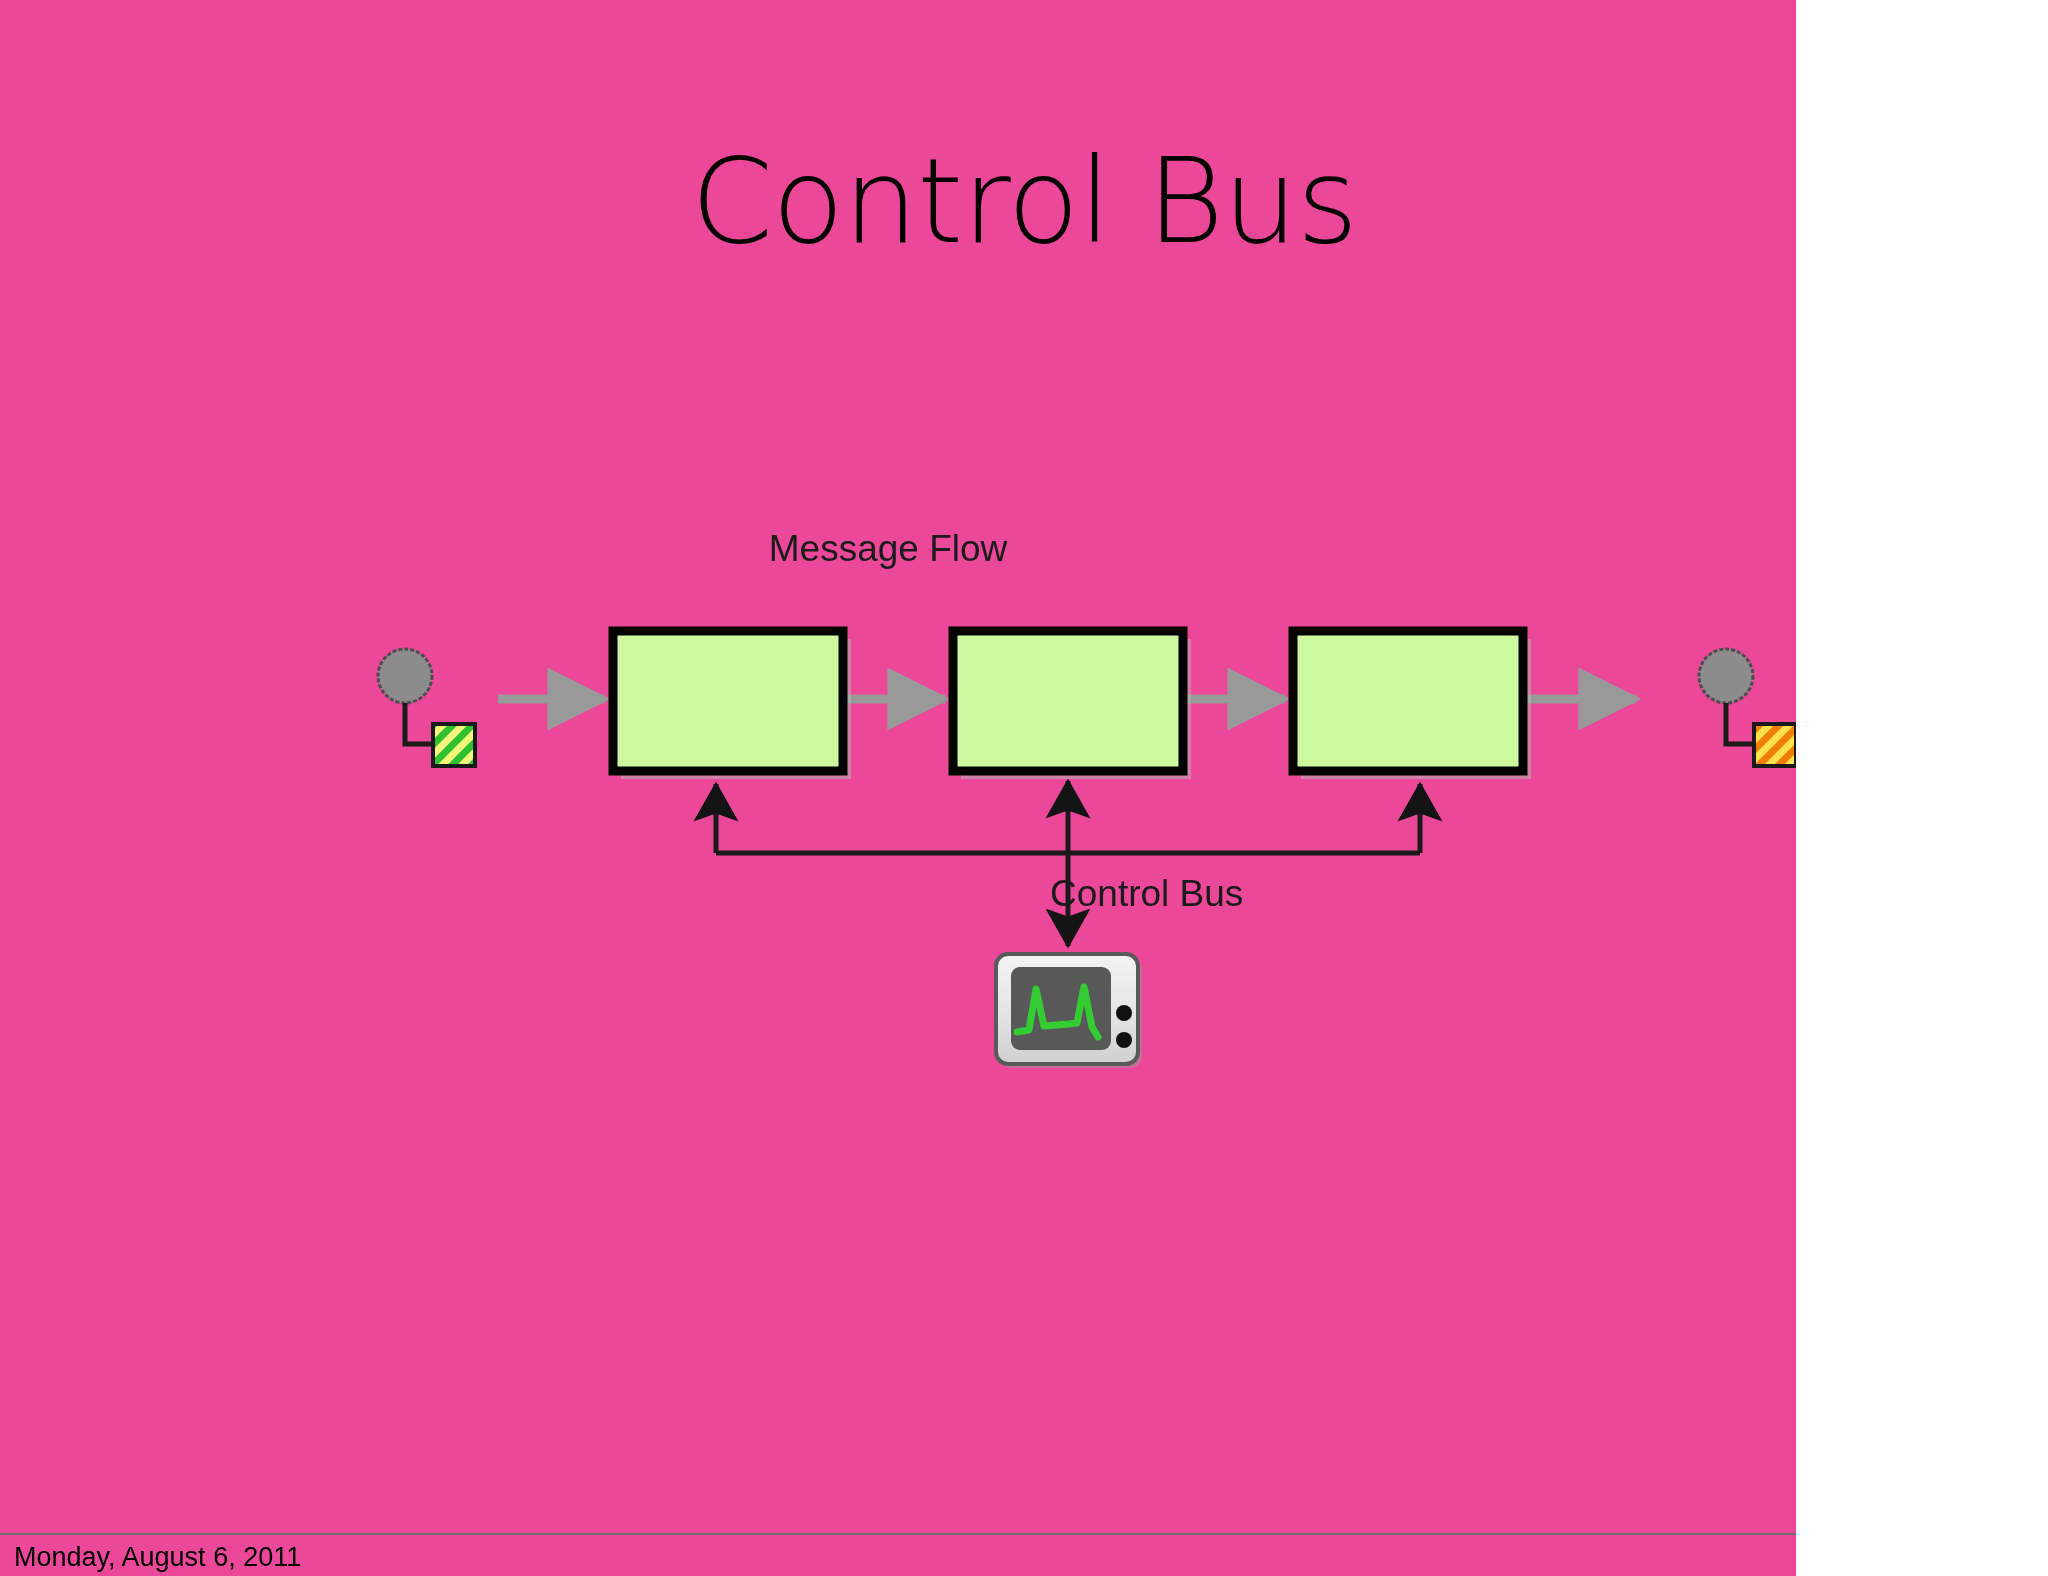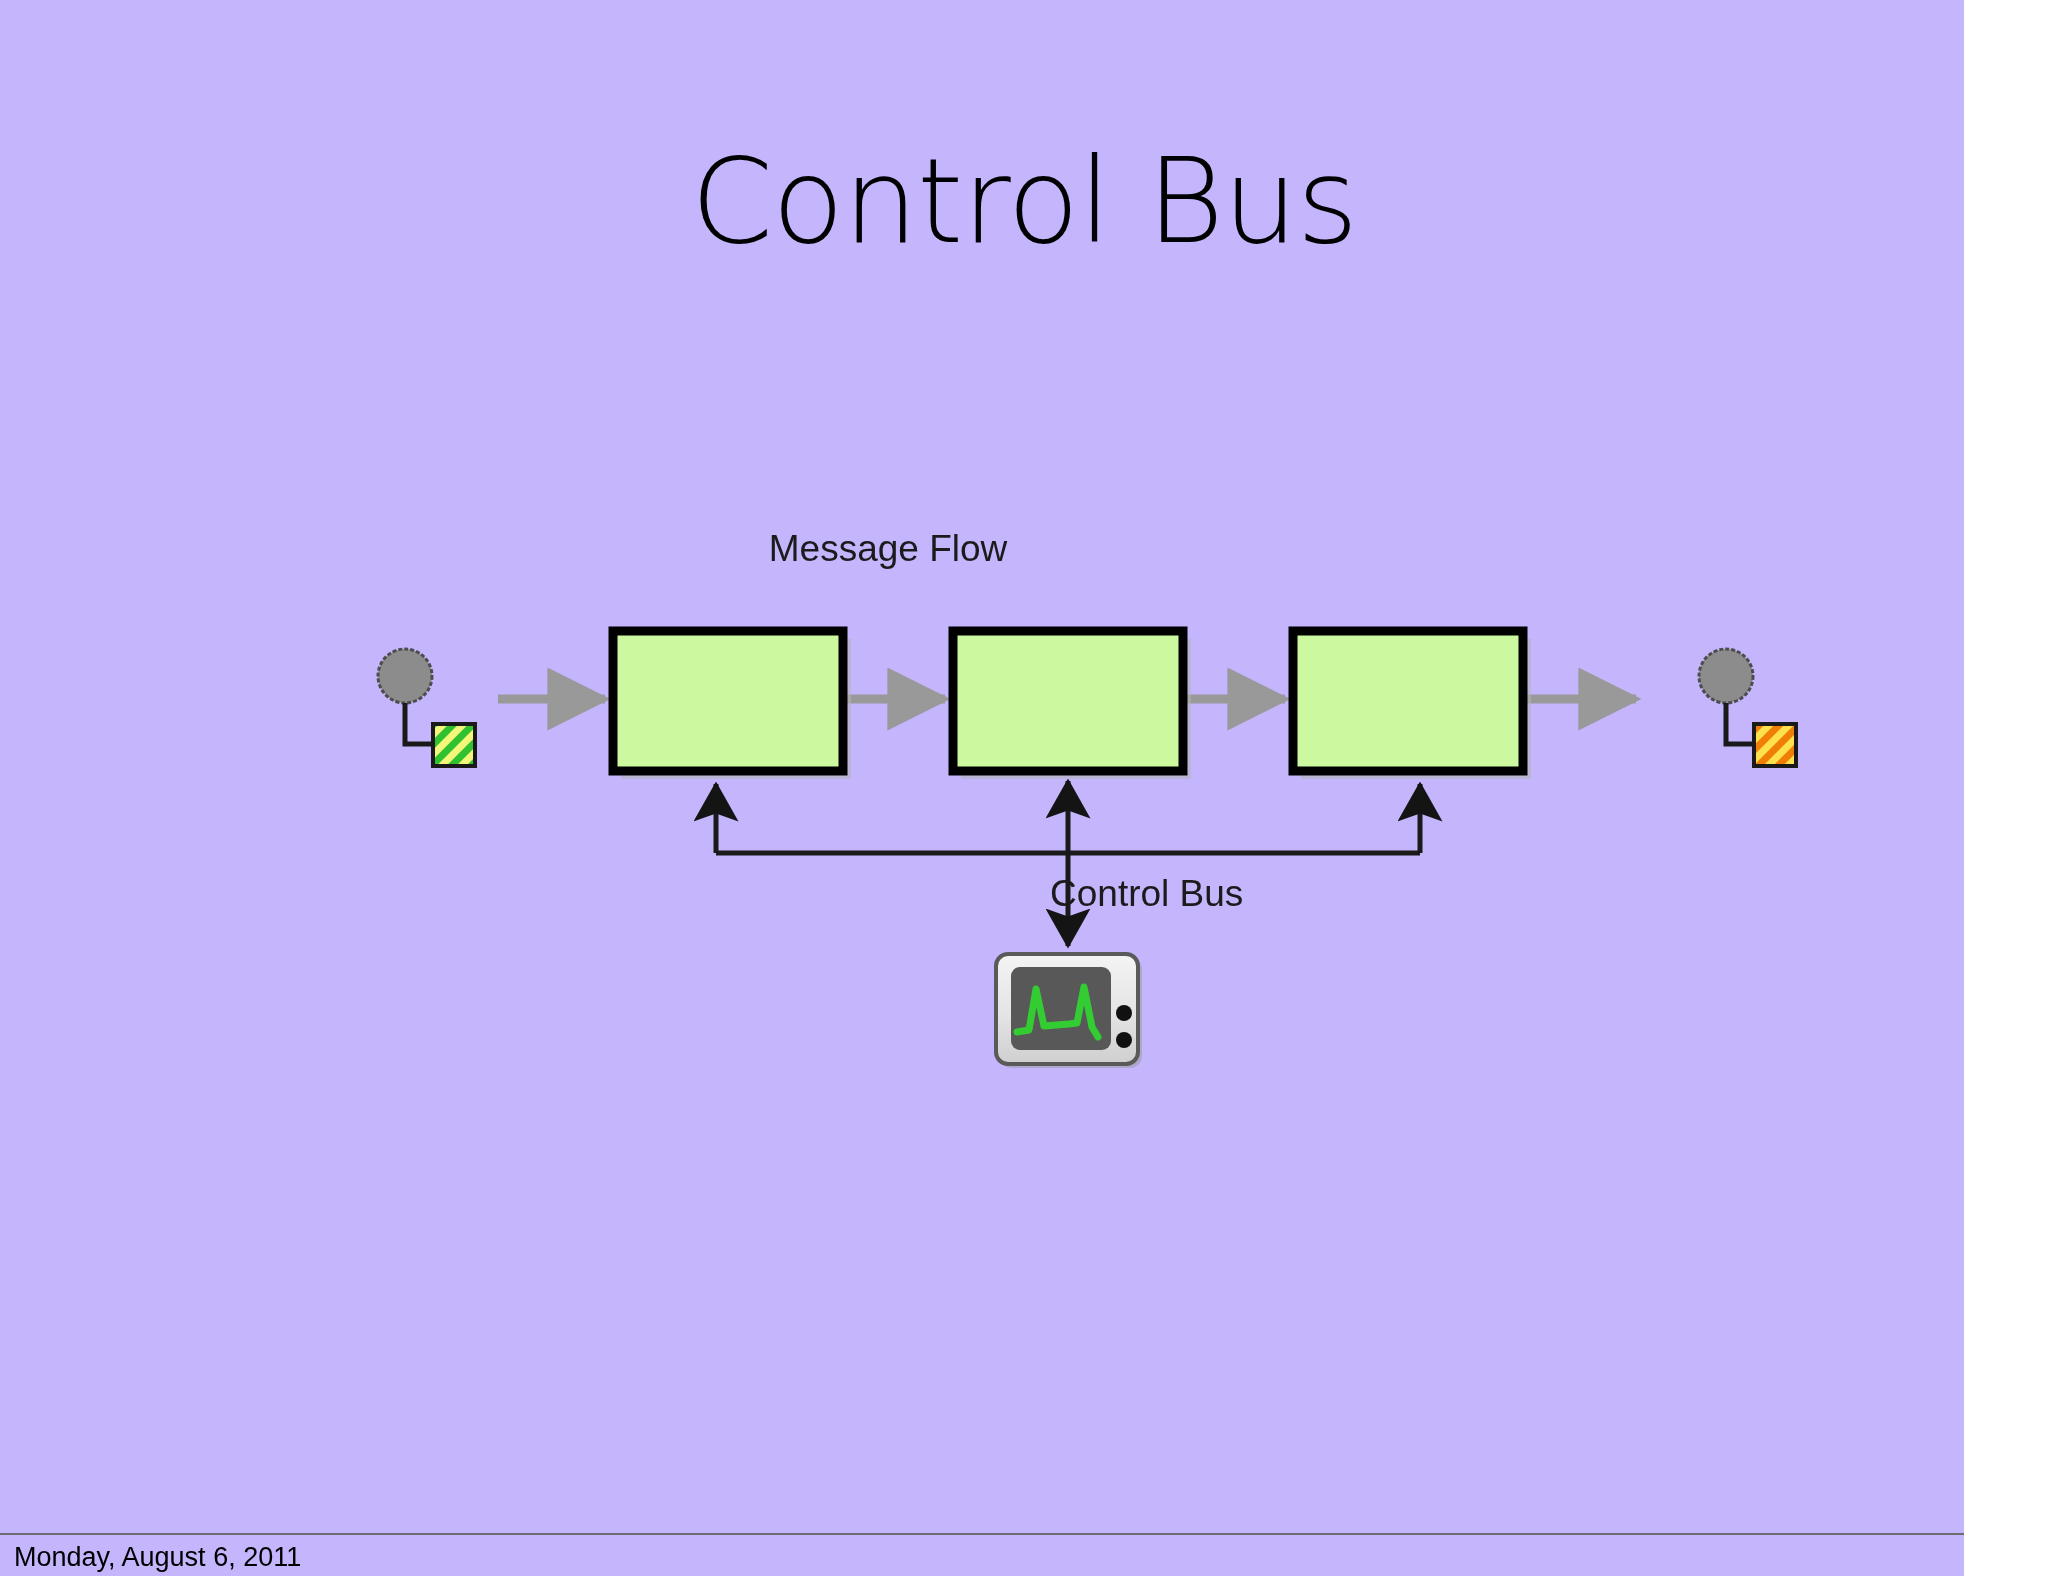--- a/index.html
+++ b/index.html
@@ -6,23 +6,23 @@
   html, body {
     margin: 0;
     padding: 0;
     background: #ffffff;
   }
   body {
     font-family: "Liberation Sans", sans-serif;
   }
   #slide {
     position: relative;
-    width: 1964px;
+    width: 1796px;
     height: 1576px;
-    background: #c4b5fd;
+    background: #ec4899;
     overflow: hidden;
   }
 
   
   #slide-title {
     position: absolute;
     left: 0;
     top: 142px;
     width: 2048px;
     text-align: center;

